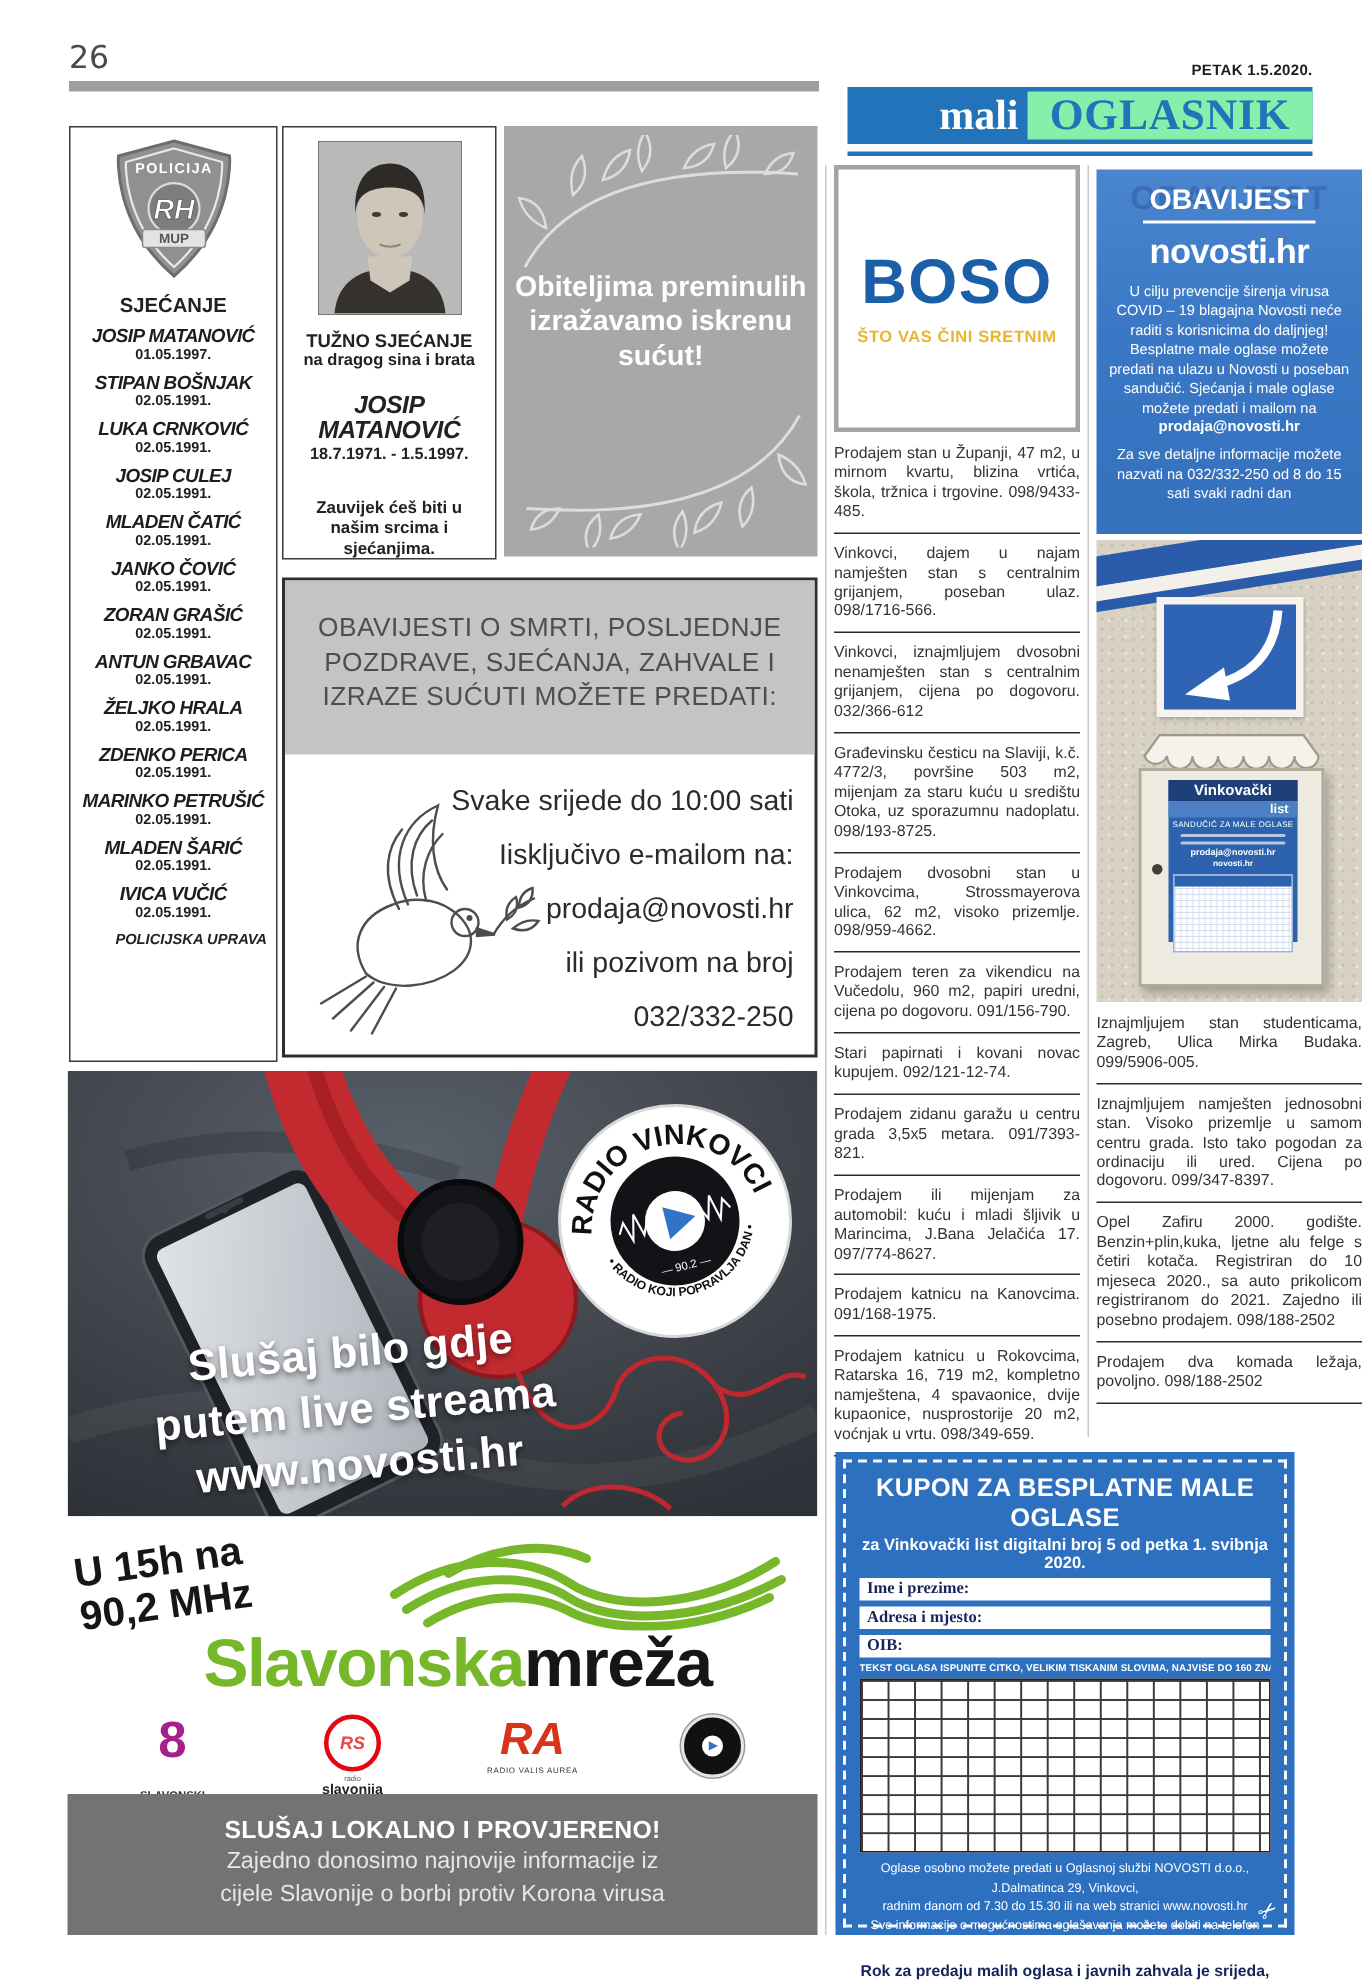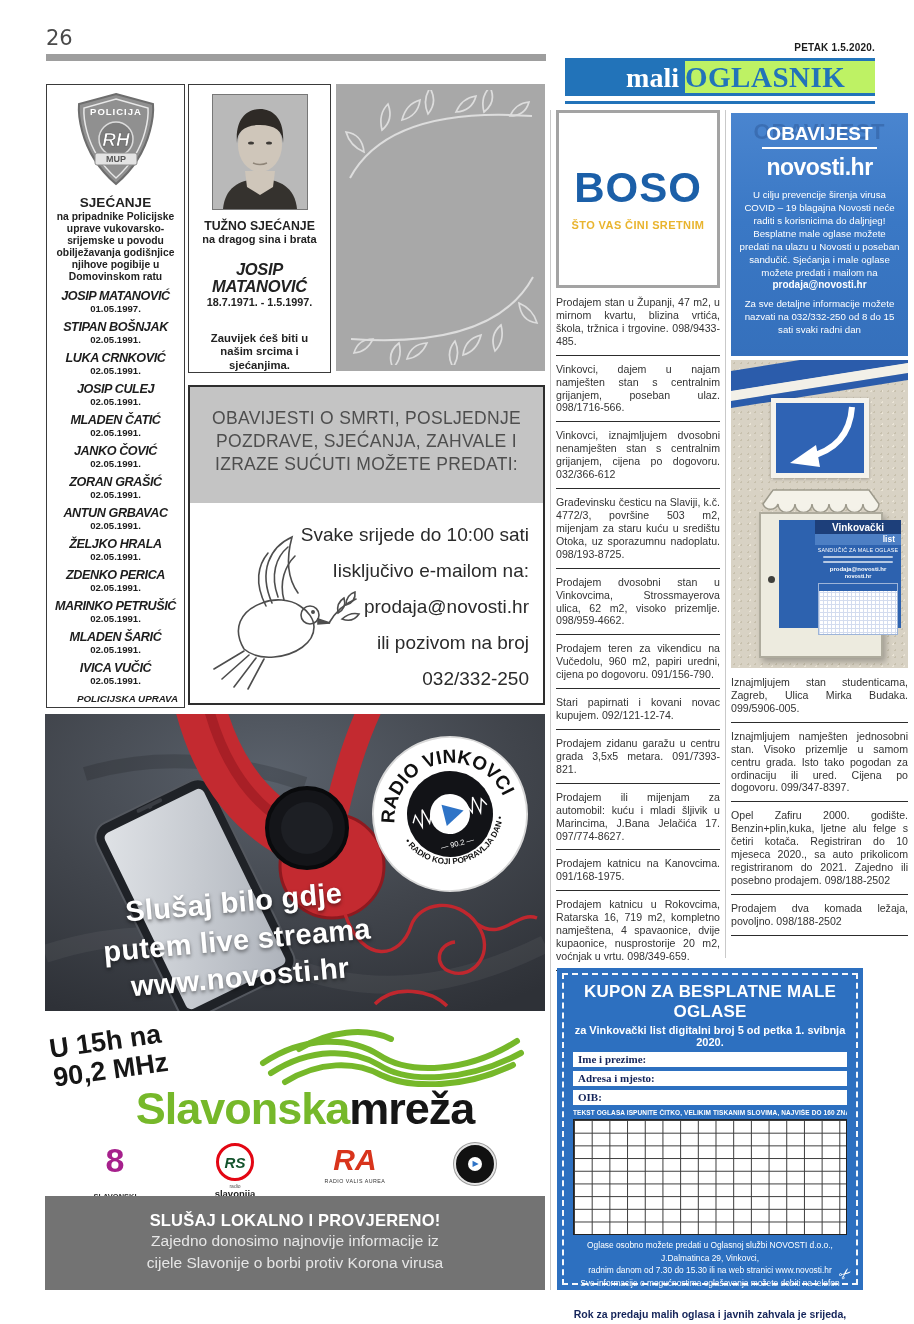--- a/index.html
+++ b/index.html
@@ -6,21 +6,21 @@
   #page{position:relative;width:914px;height:1324px;background:#ffffff;margin:0 auto;
         font-family:"Liberation Sans",sans-serif;overflow:hidden;color:#222;}
   .abs{position:absolute;}
 
   
   .page-num{left:46px;top:26px;font-size:21px;font-weight:400;color:#4a4a4a;font-family:"DejaVu Sans",sans-serif;}
   .gray-bar{left:46px;top:54px;width:500px;height:7px;background:#9e9e9e;}
   .date{top:42px;right:39px;font-size:10px;font-weight:700;color:#1c1c1c;letter-spacing:.2px;}
   .masthead{left:565px;top:58px;width:310px;height:38px;background:#2273b9;}
   .mali{position:absolute;right:196px;top:4px;font-family:"Liberation Serif",serif;font-weight:700;font-size:28px;color:#fff;}
-  .oglasnik-box{position:absolute;right:0;top:3px;bottom:3px;width:190px;background:#bef264;display:flex;align-items:center;}
+  .oglasnik-box{position:absolute;right:0;top:3px;bottom:3px;width:190px;background:#86efac;display:flex;align-items:center;justify-content:center;}
   .oglasnik-box span{font-family:"Liberation Serif",serif;font-weight:700;font-size:29px;color:#2273b9;letter-spacing:.5px;}
   .masthead-line{left:565px;top:101px;width:310px;height:3px;background:#2273b9;}
 
   
   .vr{background:#c9c9c9;width:1px;}
 
   
   .police{left:46px;top:84px;width:139px;height:624px;border:1px solid #3a3a3a;box-sizing:border-box;
           text-align:center;padding:6px 4px;}
   .police-title{font-weight:700;font-size:13.5px;margin-top:4px;color:#222;}
@@ -65,21 +65,21 @@
        line-height:1.08;color:#161616;}
   .waves{position:absolute;left:210px;top:14px;}
   .mreza{position:absolute;left:40px;top:72px;width:440px;text-align:center;font-weight:700;font-size:45px;letter-spacing:-1px;}
   .mreza .g{color:#76b82a;} .mreza .k{color:#161616;}
   .partners{position:absolute;left:30px;top:132px;width:440px;display:flex;justify-content:center;gap:40px;align-items:flex-start;}
   .plogo{display:flex;flex-direction:column;align-items:center;width:80px;}
   .p8{font-weight:700;font-size:34px;color:#a6208c;line-height:1;}
   .p8t{font-weight:700;font-size:7.5px;color:#333;margin-top:15px;}
   .p8r{font-size:5px;color:#c0392b;letter-spacing:2.5px;}
   .prs{width:32px;height:32px;border:3px solid #e30613;border-radius:50%;display:flex;align-items:center;justify-content:center;
-       font-weight:700;font-style:italic;font-size:15px;color:#14532d;}
+       font-weight:700;font-style:italic;font-size:12px;color:#ef4444;}
   .prst1{font-size:5px;color:#555;margin-top:2px;} .prst2{font-weight:700;font-size:9.5px;color:#222;line-height:1;}
   .pra{font-weight:700;font-style:italic;font-size:30px;color:#d8341c;line-height:1.1;}
   .prat{font-size:5.3px;color:#333;letter-spacing:.5px;margin-top:2px;}
   .prv{width:38px;height:38px;border-radius:50%;background:#111;border:2px solid #e6e6e6;box-shadow:0 0 0 1px #999;
        display:flex;align-items:center;justify-content:center;}
   .prv-in{width:14px;height:14px;border-radius:50%;background:#fff;display:flex;align-items:center;justify-content:center;}
   .prv-in span{color:#2f74c7;font-size:8px;line-height:1;margin-left:1px;}
 
   .radio-footer{left:45px;top:1196px;width:500px;height:94px;background:#737373;color:#fff;text-align:center;
                 box-sizing:border-box;padding-top:15px;}
@@ -116,21 +116,21 @@
   .st1{top:-4px;height:20px;background:#2b5cab;}
   .st2{top:16px;height:10px;background:#f2f0e8;}
   .st3{top:26px;height:7px;background:#2b5cab;}
   .ph-sign{position:absolute;left:40px;top:38px;width:98px;height:80px;background:#f5f3ec;padding:5px;box-sizing:border-box;
            box-shadow:0 1px 3px rgba(0,0,0,.25);}
   .ph-sign-blue{width:100%;height:100%;background:#2f63b4;position:relative;}
   .ph-box{position:absolute;left:28px;top:128px;width:124px;}
   .ph-body{margin-top:-2px;background:#edebdf;border:2px solid #aeab9d;height:142px;position:relative;
            box-shadow:3px 4px 6px rgba(0,0,0,.25);}
   .ph-key{position:absolute;left:7px;top:62px;width:7px;height:7px;border-radius:50%;background:#40403c;}
-  .ph-poster{position:absolute;left:18px;top:6px;width:86px;height:108px;background:#2d62af;padding-left:36px;}
+  .ph-poster{position:absolute;left:18px;top:6px;width:86px;height:108px;background:#2d62af;}
   .pp-brand1{background:#1d3f7a;color:#fff;font-weight:700;font-size:10px;text-align:center;padding:2px 0 1px;}
   .pp-brand2{background:#4d7fc4;color:#fff;font-weight:700;font-size:8.5px;text-align:right;padding:0 6px 1px;}
   .pp-label{color:#fff;font-size:5.4px;text-align:center;margin-top:2px;letter-spacing:.2px;}
   .pp-blur{height:2px;background:rgba(255,255,255,.65);margin:3px 8px 0;border-radius:1px;}
   .pp-email{color:#fff;font-weight:700;font-size:6px;text-align:center;margin-top:3px;}
   .pp-site{color:#fff;font-weight:700;font-size:5.5px;text-align:center;margin-top:1px;}
   .pp-form{background:#fff;margin:4px 3px 0;height:50px;border:1px solid #9db4d8;
            background-image:linear-gradient(#d3dcef 1px,transparent 1px),linear-gradient(90deg,#d3dcef 1px,transparent 1px);
            background-size:4px 4px;}
   .pp-form-head{height:7px;background:#2d62af;}
@@ -173,21 +173,20 @@
     <svg width="92" height="96" viewBox="0 0 92 96">
       <path d="M46,3 L83,13 C83,13 87,58 46,93 C5,58 9,13 9,13 Z" fill="#909090" stroke="#6d6d6d" stroke-width="2"></path>
       <path d="M46,8 L78,17 C78,17 81,56 46,87 C11,56 14,17 14,17 Z" fill="none" stroke="#e8e8e8" stroke-width="1.5"></path>
       <text x="46" y="24" text-anchor="middle" font-size="9.5" font-weight="bold" fill="#ffffff" letter-spacing="1" font-family="Liberation Sans,sans-serif">POLICIJA</text>
       <circle cx="46" cy="48" r="17" fill="#7d7d7d" stroke="#dcdcdc" stroke-width="1.5"></circle>
       <text x="46" y="55" text-anchor="middle" font-size="19" font-weight="bold" font-style="italic" fill="#ffffff" stroke="#5d5d5d" stroke-width="0.6" font-family="Liberation Sans,sans-serif">RH</text>
       <rect x="25" y="62" width="42" height="12" rx="2" fill="#e3e3e3" stroke="#8a8a8a"></rect>
       <text x="46" y="71" text-anchor="middle" font-size="9" font-weight="bold" fill="#555" font-family="Liberation Sans,sans-serif">MUP</text>
     </svg>
     <div class="police-title">SJEĆANJE</div>
-    <div class="police-intro">na pripadnike Policijske uprave vukovarsko-srijemske u povodu obilježavanja godišnjice njihove pogibije u Domovinskom ratu</div>
     <div>
       <div class="p-name">JOSIP MATANOVIĆ</div>
         <div class="p-date">01.05.1997.</div>
       <div class="p-name">STIPAN BOŠNJAK</div>
         <div class="p-date">02.05.1991.</div>
       <div class="p-name">LUKA CRNKOVIĆ</div>
         <div class="p-date">02.05.1991.</div>
       <div class="p-name">JOSIP CULEJ</div>
         <div class="p-date">02.05.1991.</div>
       <div class="p-name">MLADEN ČATIĆ</div>
@@ -241,20 +240,21 @@
           <path d="M20,62 q-14,-6 -18,-20 q16,2 18,20 Z"></path>
           <path d="M38,40 q-4,-16 6,-26 q6,16 -6,26 Z"></path>
           <path d="M58,30 q4,-16 18,-20 q-2,16 -18,20 Z"></path>
           <path d="M84,24 q-6,-14 2,-26 q8,14 -2,26 Z"></path>
           <path d="M112,22 q6,-14 20,-16 q-4,15 -20,16 Z"></path>
           <path d="M140,22 q-4,-15 6,-25 q7,15 -6,25 Z"></path>
           <path d="M166,26 q6,-13 19,-14 q-4,14 -19,14 Z"></path>
         </g>
       </g>
     </svg>
+    <div class="condol-text">Obiteljima preminulih izražavamo iskrenu sućut!</div>
     <svg width="195" height="92" style="position:absolute;left:8px;bottom:6px;transform:scale(-1,-1);">
       <g stroke="#e3e3e3" stroke-width="2" fill="none" opacity="0.9">
         <path d="M6,88 Q45,16 188,26"></path>
         <g stroke-width="1.7">
           <path d="M20,62 q-14,-6 -18,-20 q16,2 18,20 Z"></path>
           <path d="M38,40 q-4,-16 6,-26 q6,16 -6,26 Z"></path>
           <path d="M58,30 q4,-16 18,-20 q-2,16 -18,20 Z"></path>
           <path d="M84,24 q-6,-14 2,-26 q8,14 -2,26 Z"></path>
           <path d="M112,22 q6,-14 20,-16 q-4,15 -20,16 Z"></path>
           <path d="M140,22 q-4,-15 6,-25 q7,15 -6,25 Z"></path>

